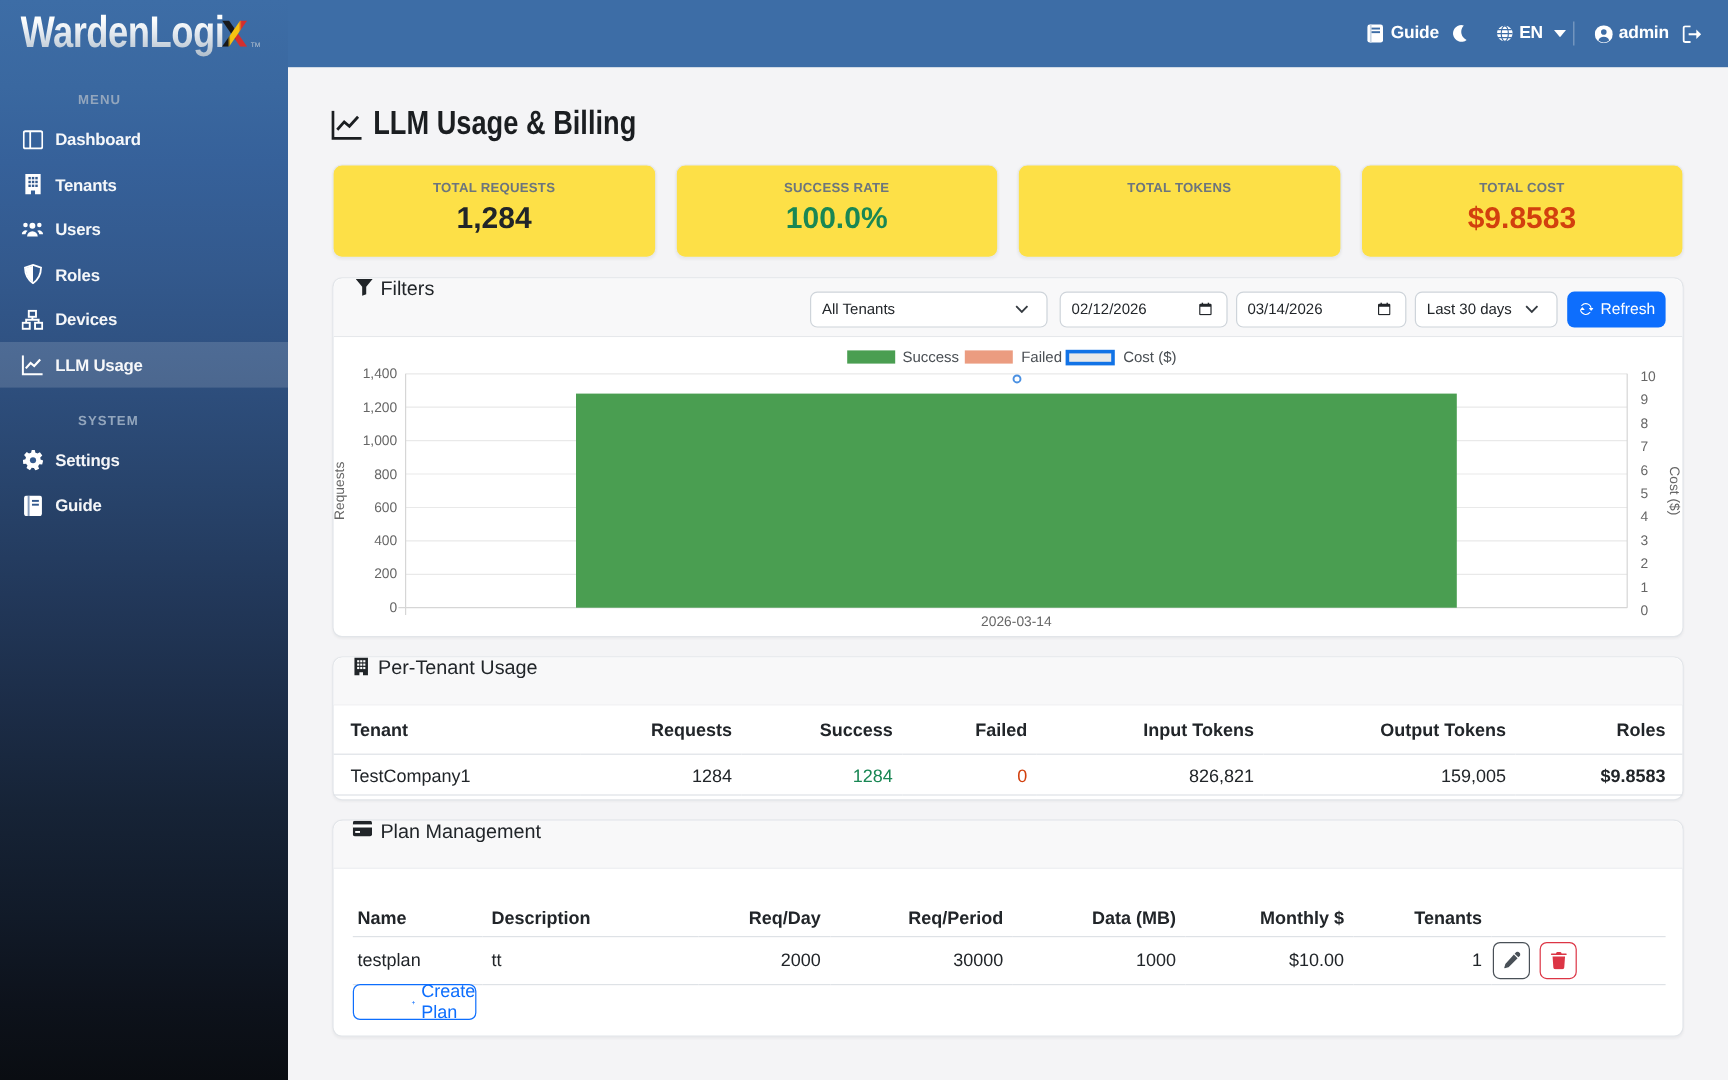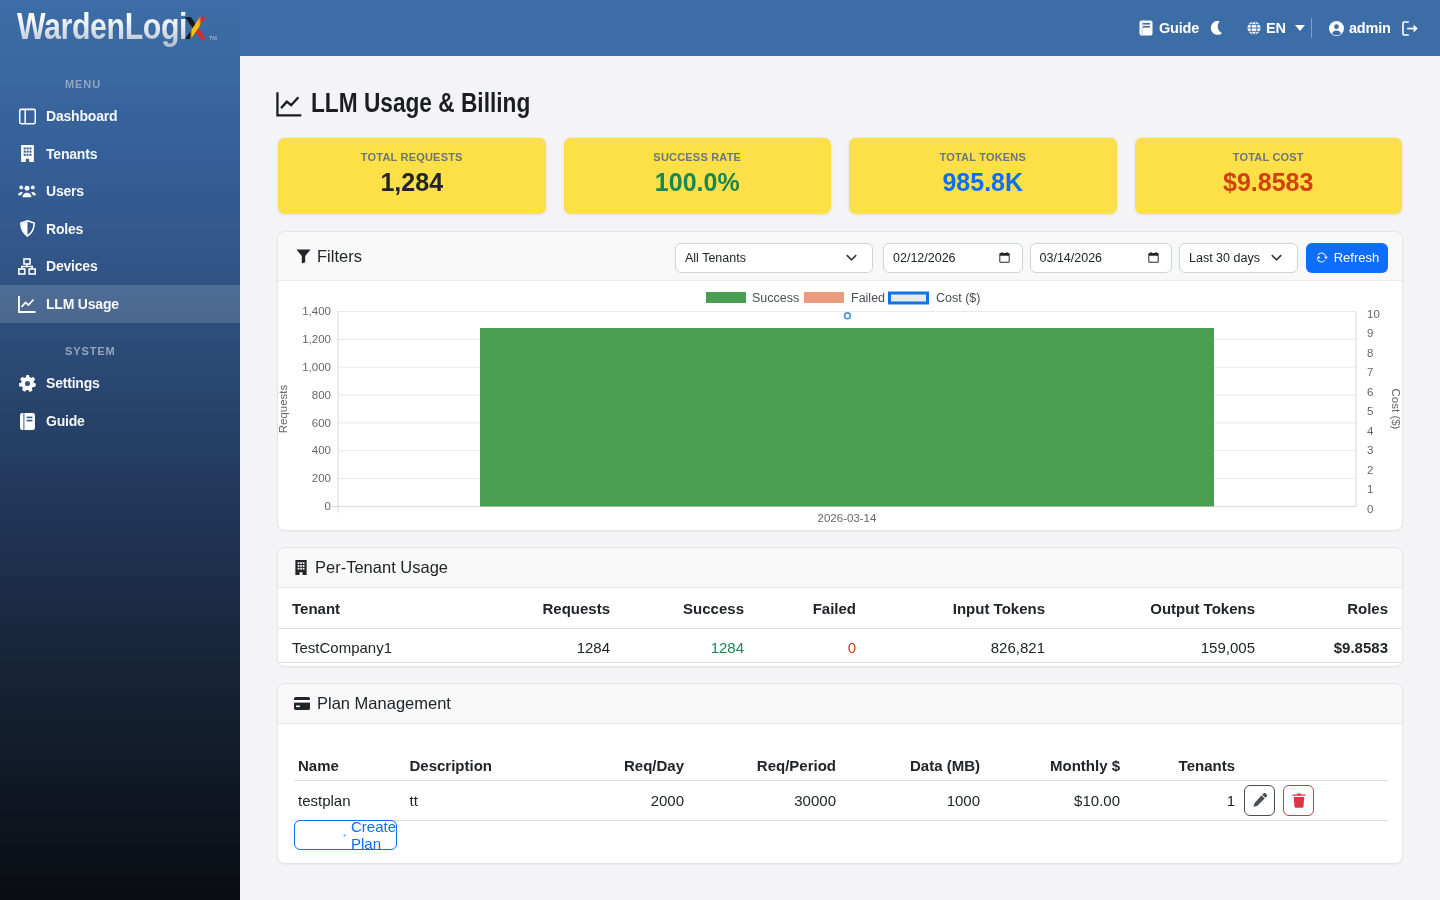--- a/index.html
+++ b/index.html
@@ -14,21 +14,21 @@
 
 #sidebar { position:absolute; left:0; top:0; width:240px; height:900px; z-index:2;
   background:linear-gradient(180deg,#3d6da6 0%, #3a68a0 8%, #36619a 15%, #33598d 25%, #2e4f7e 35%, #28446c 45%, #22385a 55%, #1c2d48 65%, #162336 75%, #111a28 85%, #0d121b 93%, #0a0d12 100%);
 }
 #logo { position:absolute; left:0; top:0; width:240px; height:56px; }
 .menu-label { position:absolute; left:17px; font-size:11px; font-weight:700; letter-spacing:0.9px; color:#93a6bd;margin-left:48px; }
 .menu-item { position:absolute; left:0; width:240px; height:38px; display:flex; align-items:center; color:rgba(255,255,255,0.95); font-size:14px; font-weight:700; letter-spacing:-0.2px; }
 .menu-item .mi-icon { width:18px; height:18px; margin-left:18px; margin-right:10px; flex:none; display:flex; align-items:center; justify-content:center; }
 .menu-item.active { background:rgba(255,255,255,0.145); }
 .card { position:absolute; background:#fff; border:1px solid #e2e5e9; border-radius:8px; box-shadow:0 1px 2px rgba(0,0,0,0.04); }
-.card-header { height:40px; background:#f8f8f9; border-bottom:1px solid #e6e8eb; border-radius:8px 8px 0 0; display:flex; align-items:center; padding:0 16px; font-size:16.5px; color:#212529; }
+.card-header { height:40px; background:#f8f8f9; border-bottom:1px solid #e6e8eb; border-radius:8px 8px 0 0; display:flex; align-items:flex-start; padding:0 16px; font-size:16.5px; color:#212529; }
 
 #title { position:absolute; left:276px; top:87px; display:flex; align-items:center; font-size:28px; font-weight:700; color:#1b1e21; }
 
 
 #stats { position:absolute; left:277px; top:137px; width:1126px; height:78px; display:flex; gap:16px; }
 .stat { flex:1; background:#fde047; border:1px solid #e7e9ec; border-radius:8px; box-shadow:0 1px 2px rgba(0,0,0,0.04); text-align:center; padding-top:13px; }
 .stat .lbl { font-size:11px; font-weight:700; color:#6c757d; letter-spacing:0.2px; }
 .stat .val { font-size:25px; font-weight:700; margin-top:5px; }
 
 
@@ -208,21 +208,20 @@
   <div class="stat">
       <div class="lbl">TOTAL REQUESTS</div>
       <div class="val">1,284</div>
     </div>
   <div class="stat">
       <div class="lbl">SUCCESS RATE</div>
       <div class="val green">100.0%</div>
     </div>
   <div class="stat">
       <div class="lbl">TOTAL TOKENS</div>
-      <div class="val blue">985.8K</div>
     </div>
   <div class="stat">
       <div class="lbl">TOTAL COST</div>
       <div class="val orange">$9.8583</div>
     </div>
 </div>
 
 <div class="card" id="filters-card">
   <div class="card-header" style="padding-left:18px; height:49px;">
     <svg width="15" height="15" viewBox="0 0 16 16" style="margin-right:6px;">

